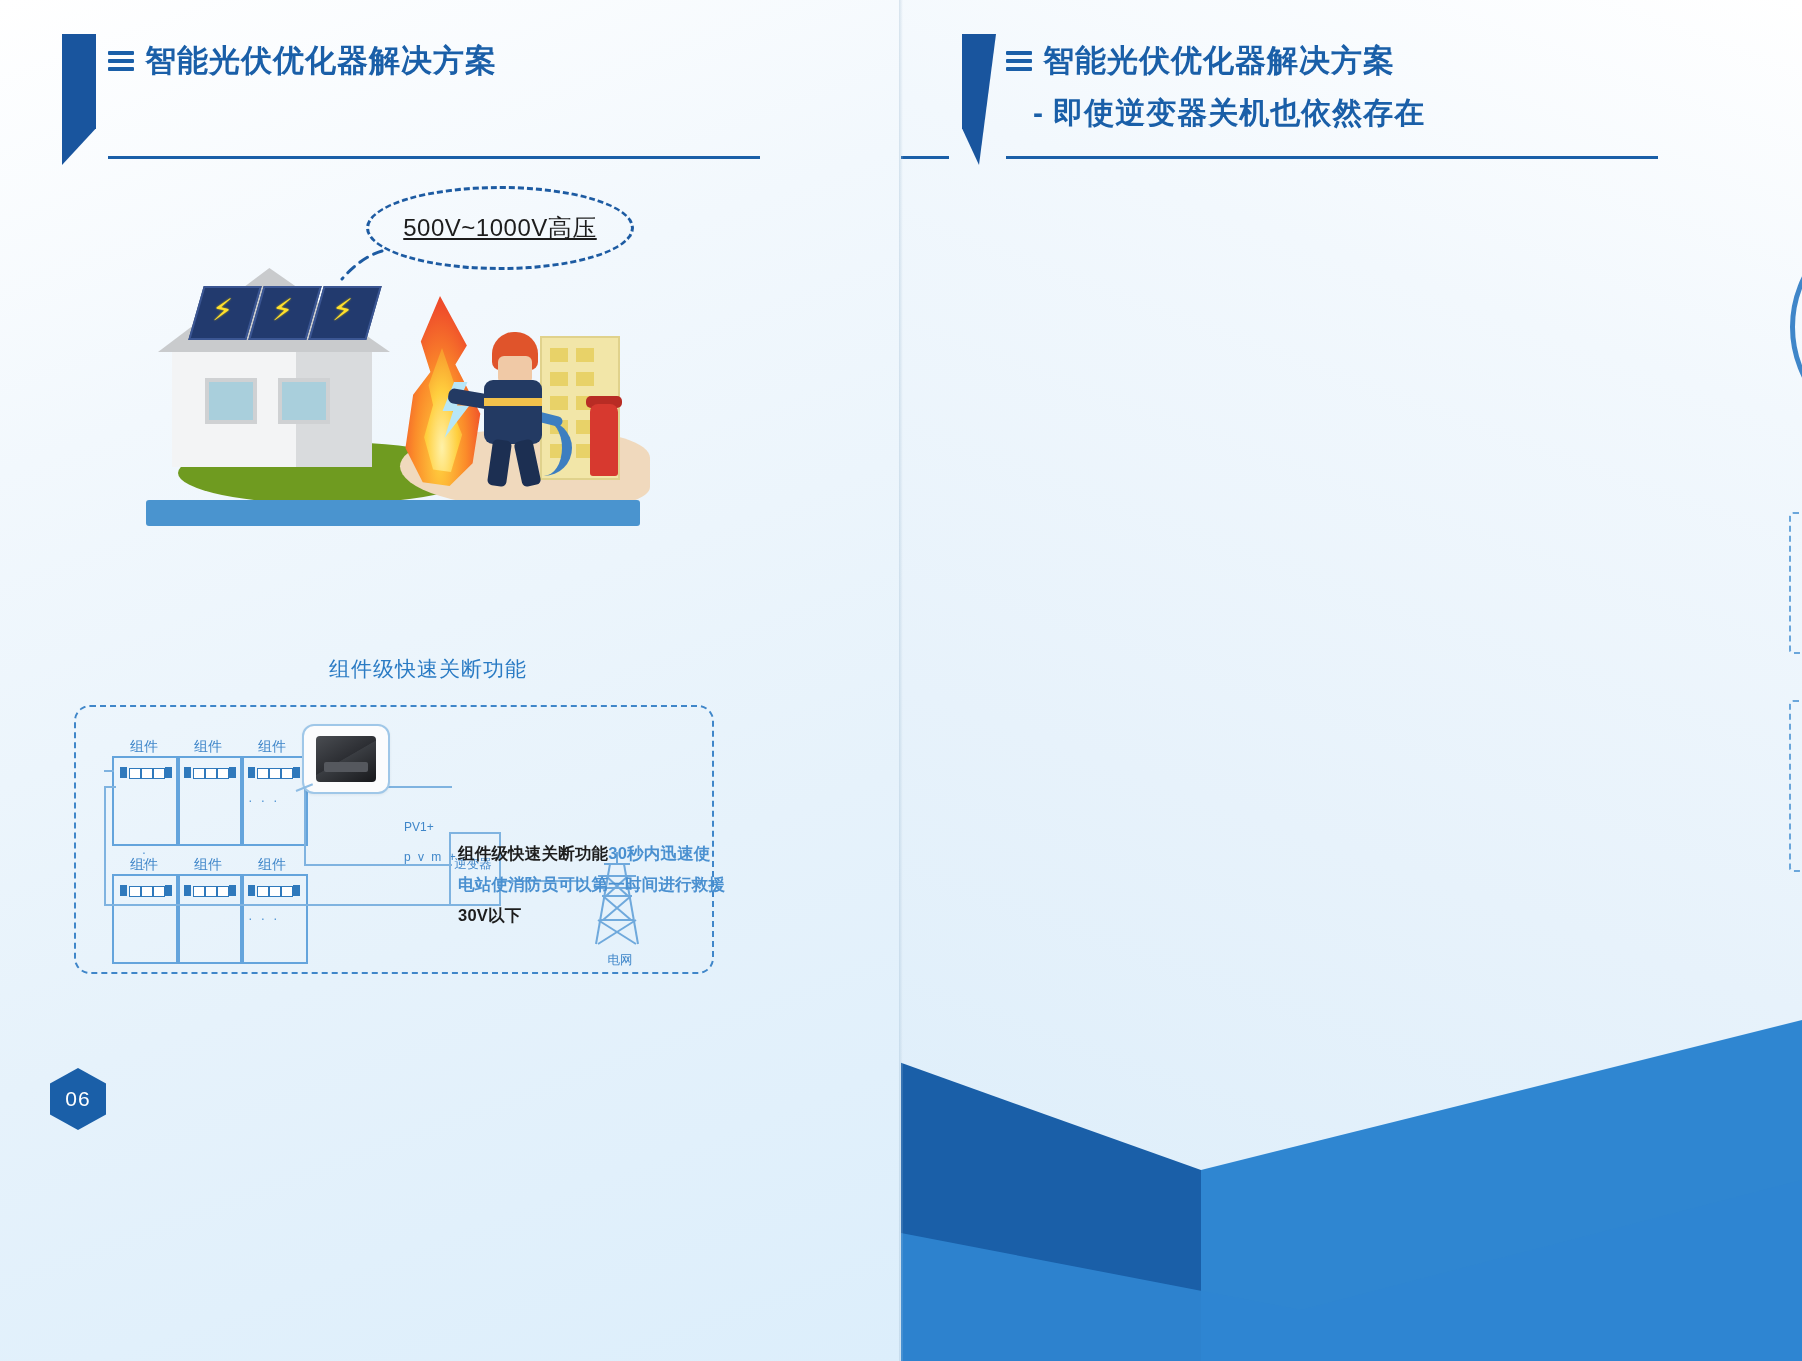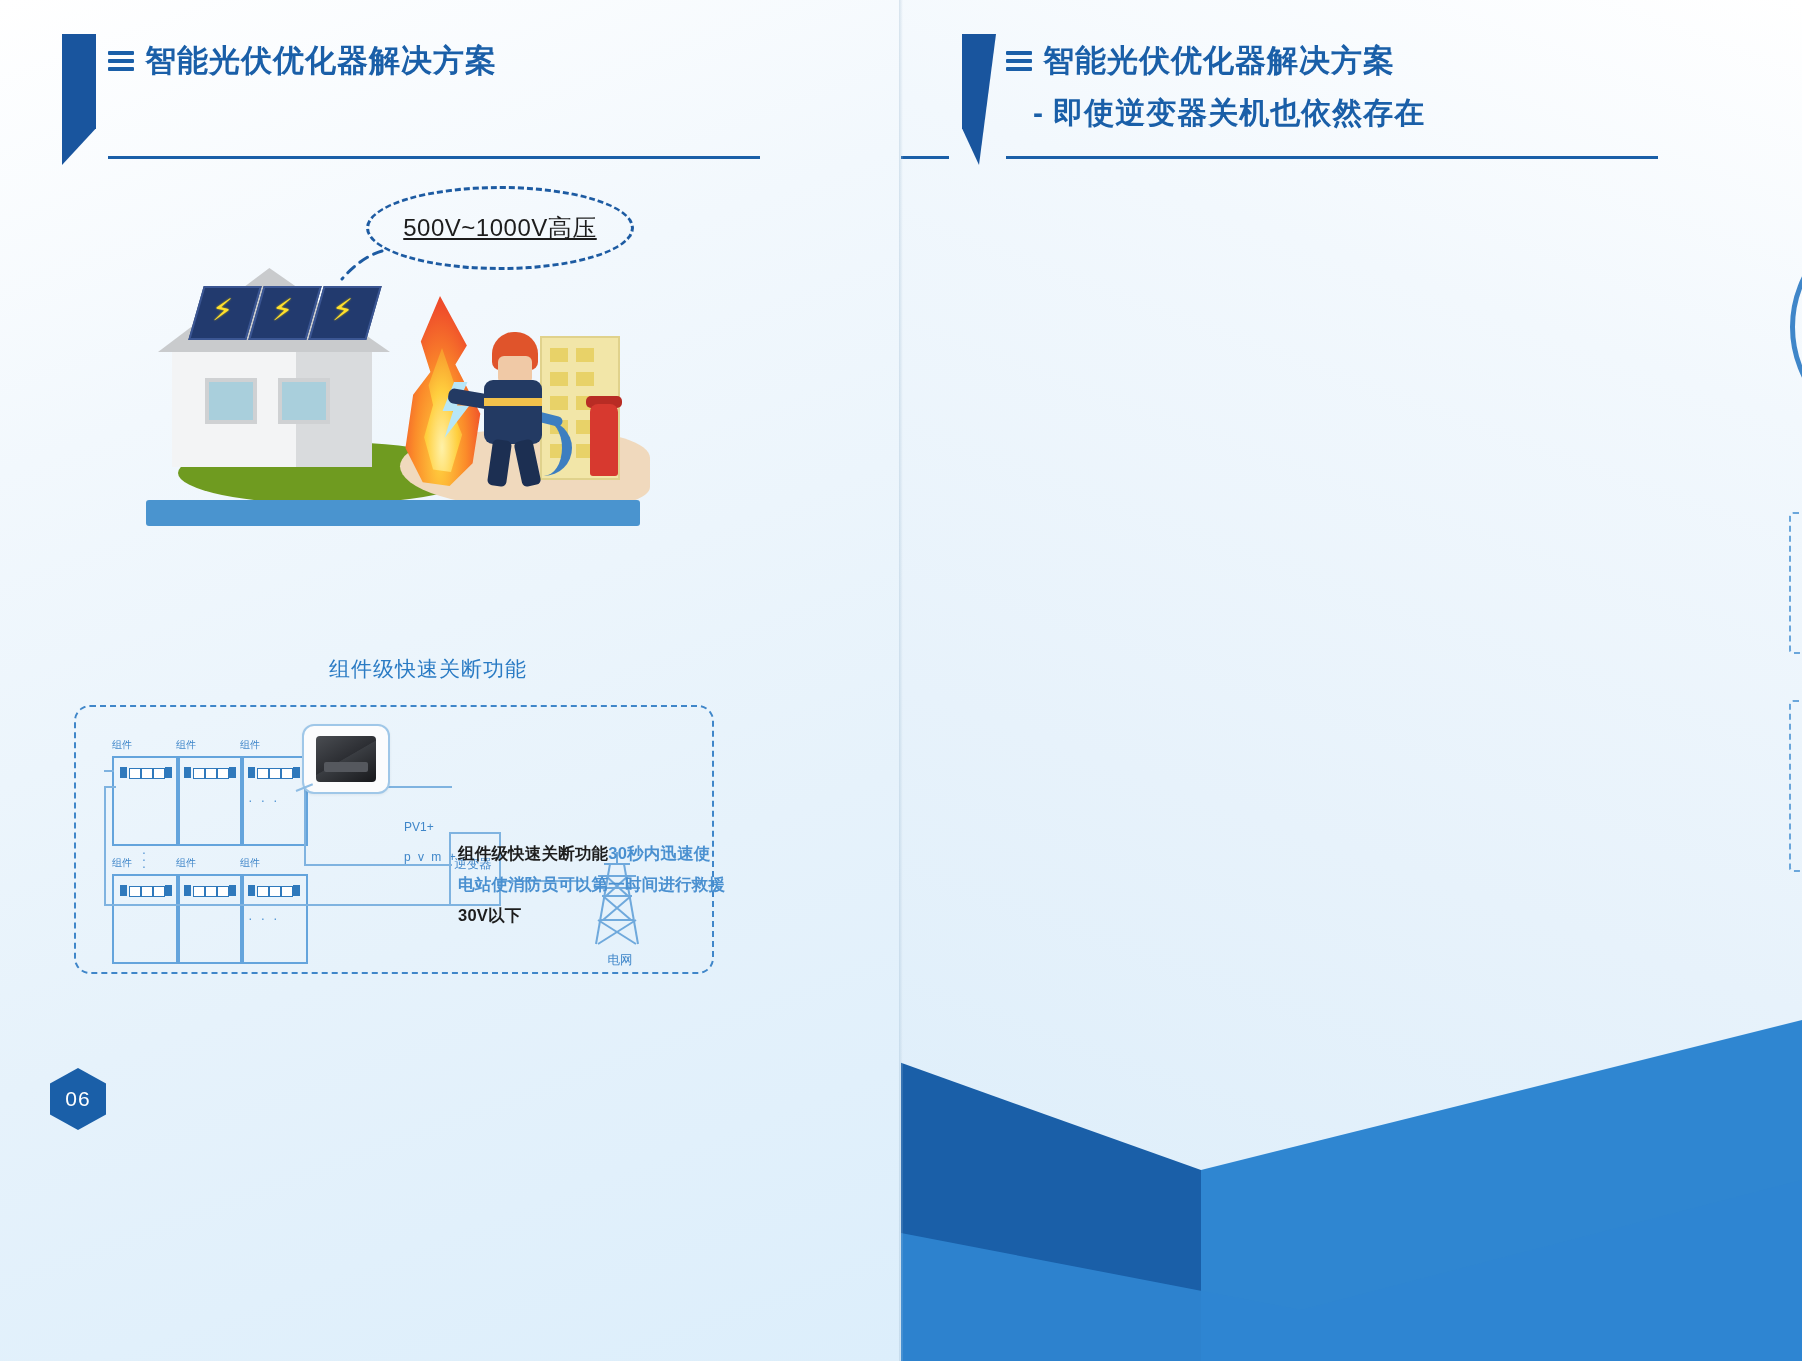--- a/index.html
+++ b/index.html
@@ -91,21 +91,21 @@
 
   .para{position:absolute;font-size:21.5px;line-height:41px;color:#222;letter-spacing:.3px;}
   .para-1{left:98px;top:544px;width:612px;text-indent:44px;}
   .para-2{left:98px;top:1000px;width:612px;text-indent:44px;}
 
   .diag-title{position:absolute;left:0;top:655px;width:780px;text-align:center;
     font-size:21px;color:#2a7bc4;font-weight:500;letter-spacing:1px;padding-left:38px;}
   .diag-box{position:absolute;left:74px;top:705px;width:636px;height:265px;
     border:2px dashed #3f86c9;border-radius:16px;}
   .mod{position:absolute;width:64px;height:86px;border:2px solid #64a4dc;background:transparent;}
-  .mod-lbl{position:absolute;font-size:10px;color:#3f86c9;width:64px;text-align:left;}
+  .mod-lbl{position:absolute;font-size:14px;color:#3f86c9;width:64px;text-align:center;}
   .cellrow{position:absolute;left:6px;top:8px;width:52px;height:14px;}
   .cell{position:absolute;width:10px;height:9px;border:1.4px solid #2f79bc;background:#fff;top:2px;}
   .cap{position:absolute;width:7px;height:11px;background:#2f79bc;top:1px;}
   .dots{position:absolute;font-size:14px;color:#5b9ad6;letter-spacing:2px;}
   .vdots{position:absolute;font-size:14px;color:#5b9ad6;line-height:7px;}
   .wire{position:absolute;background:#7fb3e0;}
   .inv{position:absolute;left:449px;top:832px;width:48px;height:70px;
     border:2px solid #7fb3e0;}
   .inv-lbl{position:absolute;left:443px;top:856px;width:60px;text-align:center;
     font-size:12.5px;color:#3f86c9;}

